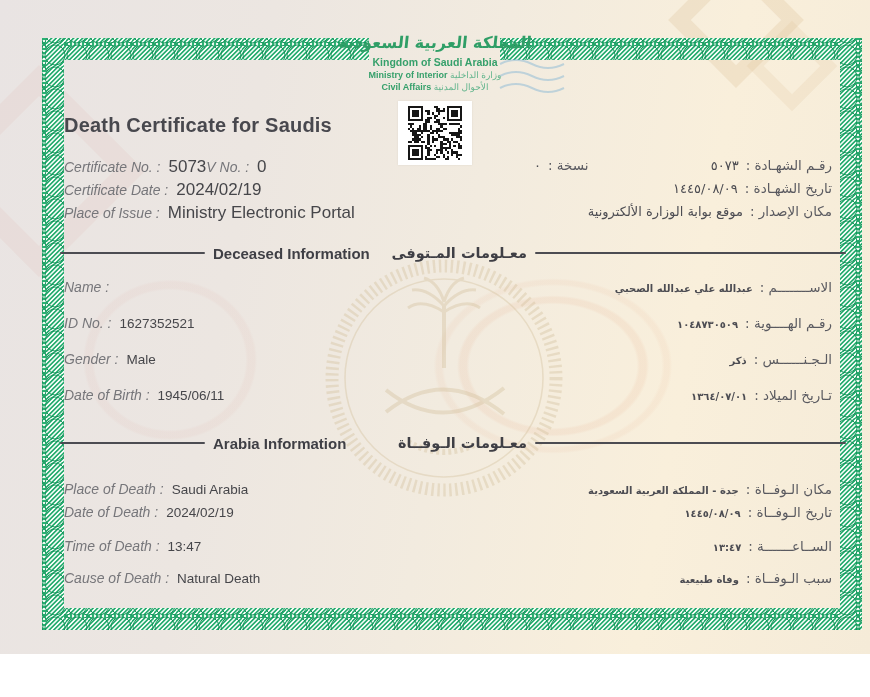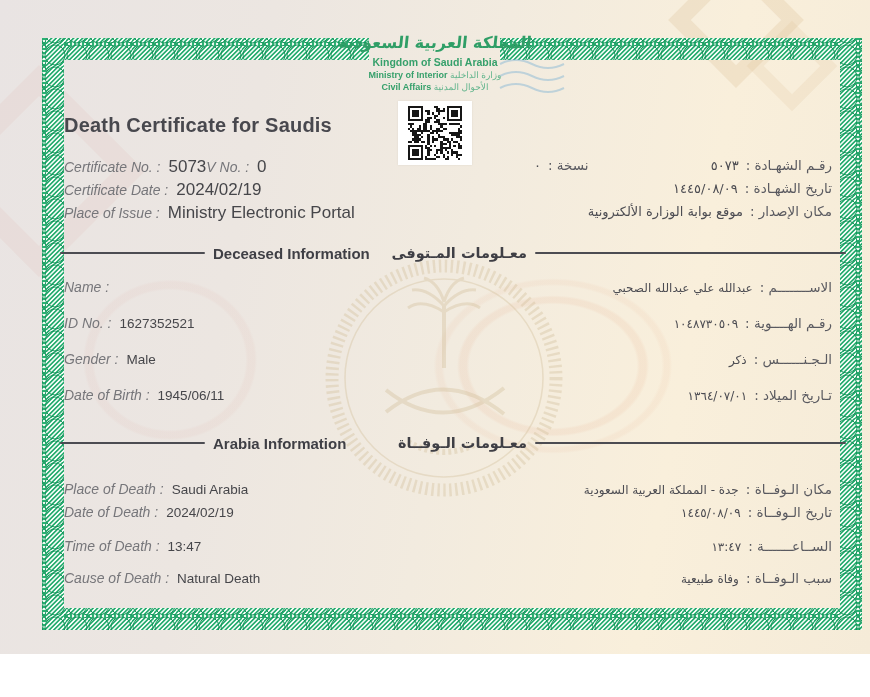--- a/index.html
+++ b/index.html
@@ -67,21 +67,21 @@
              color:#3f3f45; direction:rtl; white-space:pre; }
 
   
   .frow { position:absolute; left:64px; right:38px; height:20px; display:flex;
           justify-content:space-between; align-items:flex-start; }
   .f-en { font-size:14px; color:#76767a; white-space:pre; }
   .f-en .val { font-size:13.5px; }
   .f-ar { direction:rtl; font-family:"DejaVu Sans", sans-serif; display:inline-flex;
           align-items:baseline; white-space:pre; }
   .f-ar .albl { font-size:13.5px; }
-  .f-ar .aval { font-size:12px; }
+  .f-ar .aval { font-size:10px;font-weight:bold; }
 </style>
 </head>
 <body>
 
 <div class="page">
   <div class="paper">
 
     <div class="deco ring1"></div>
     <div class="deco ring2"></div>
     <div class="deco diam1"></div>

